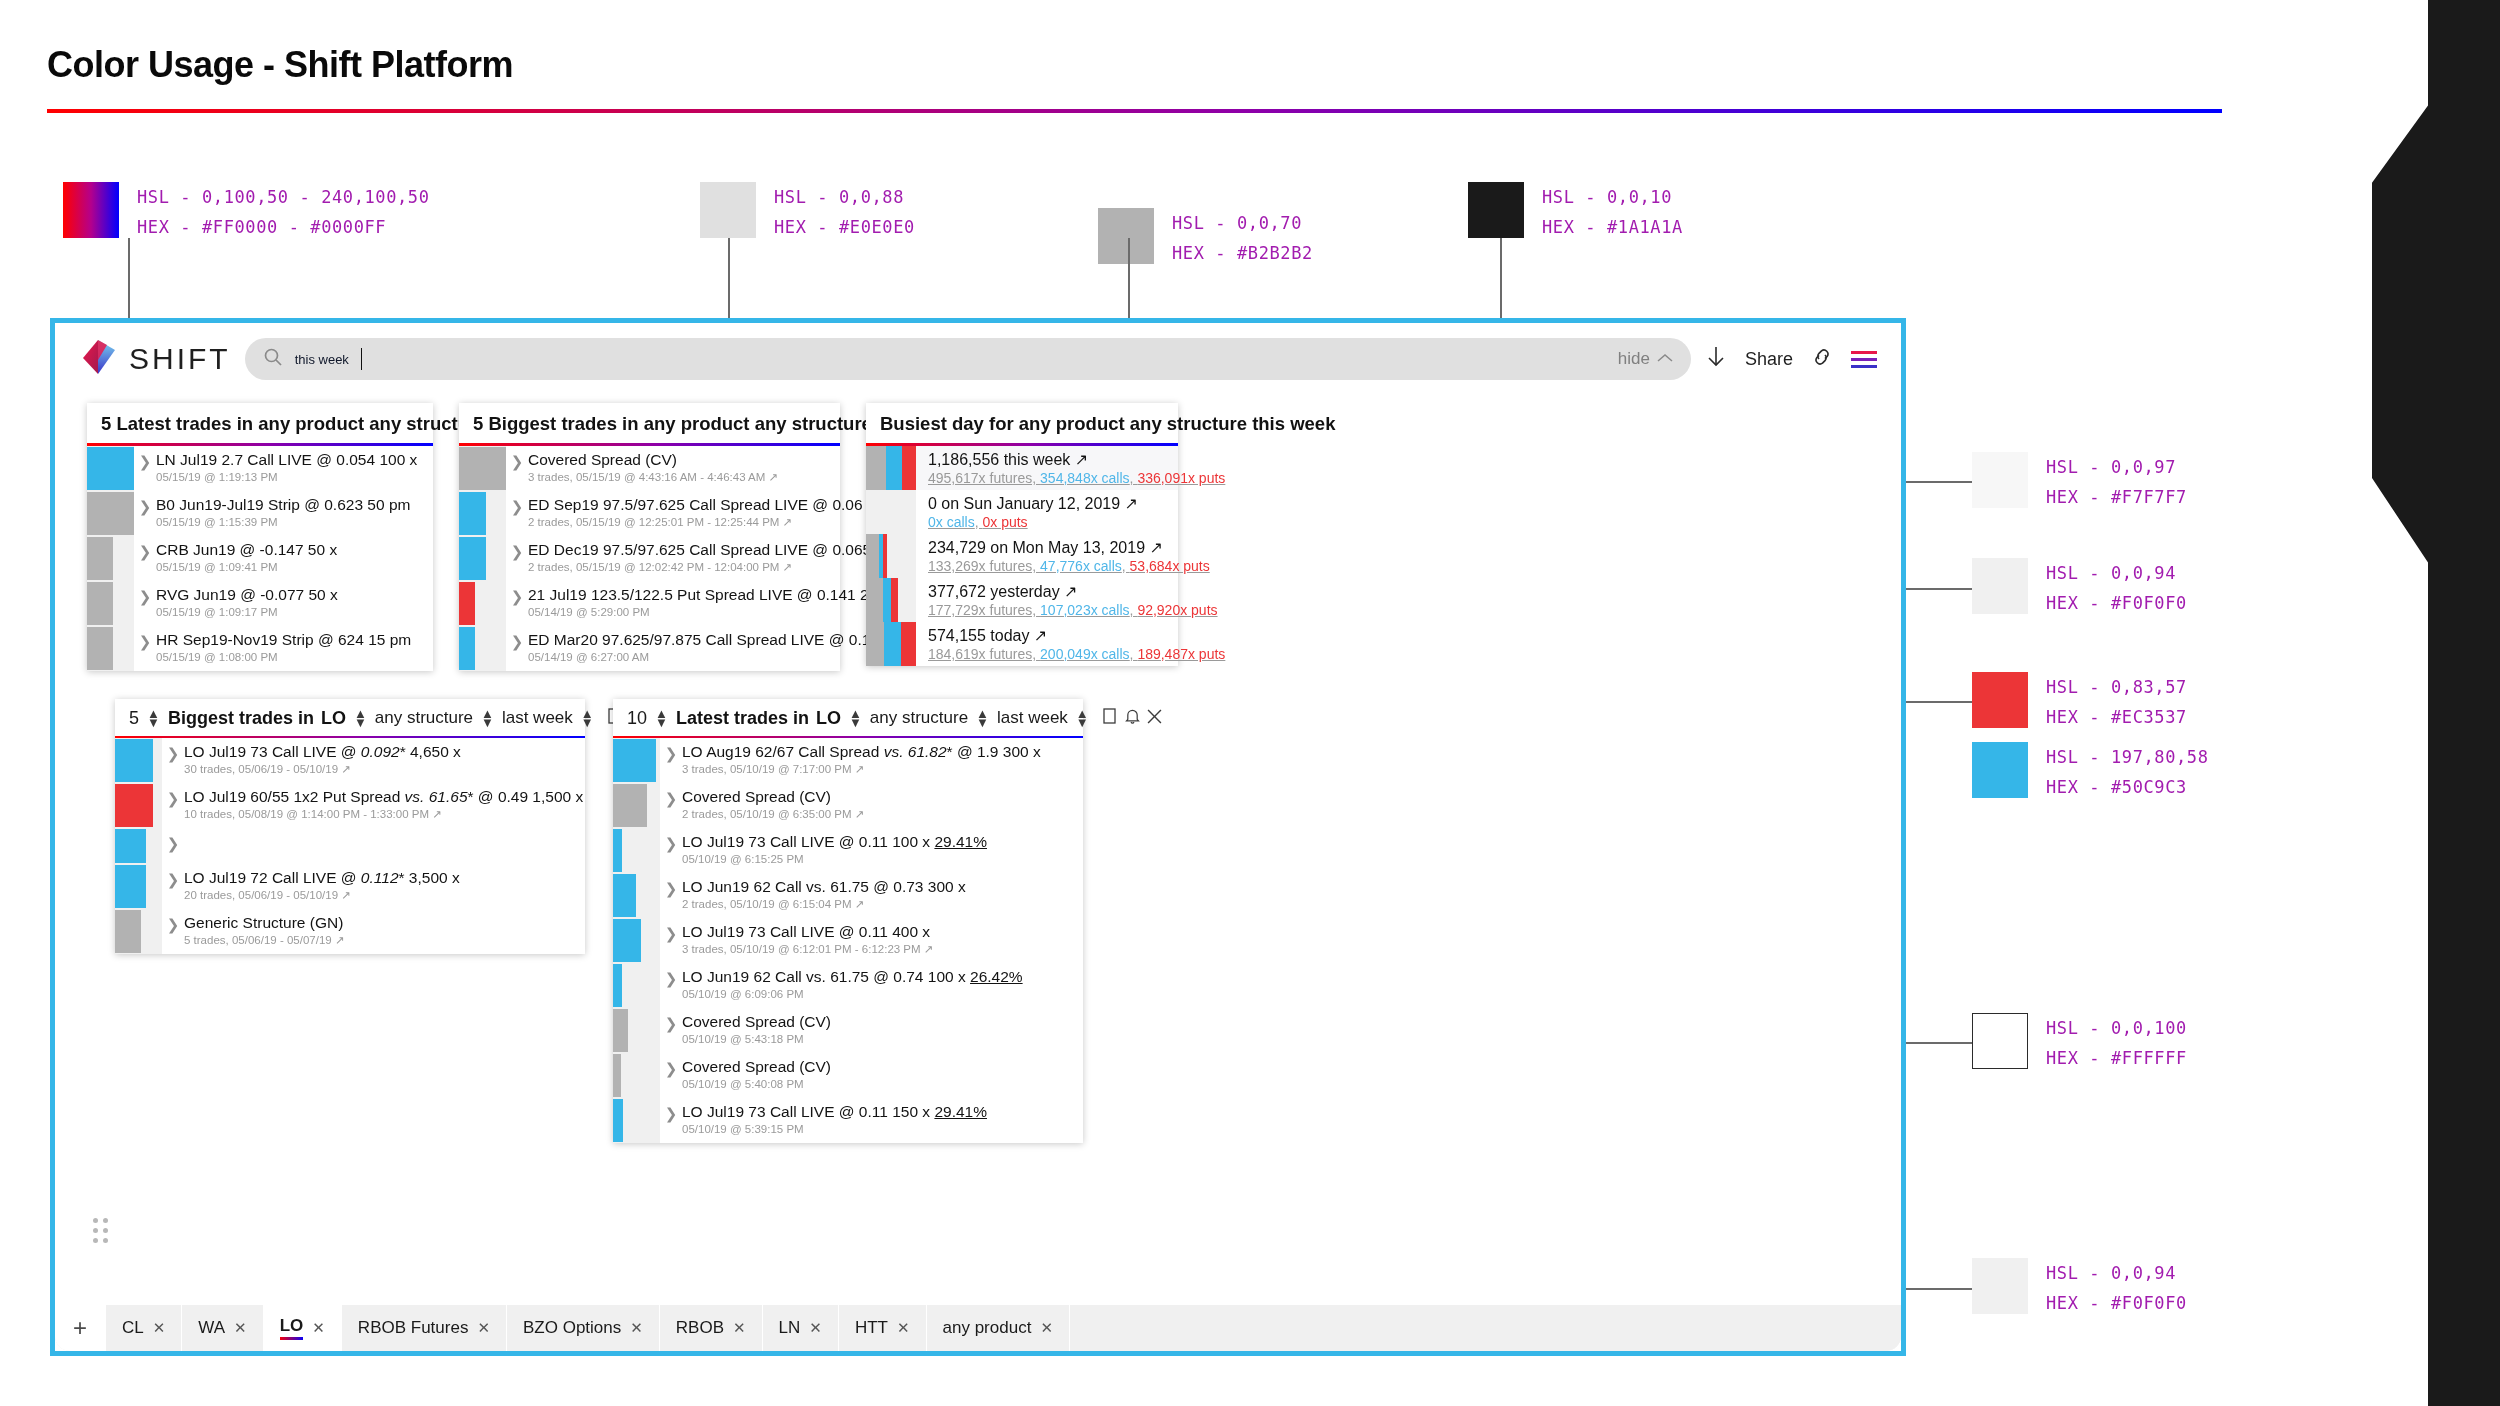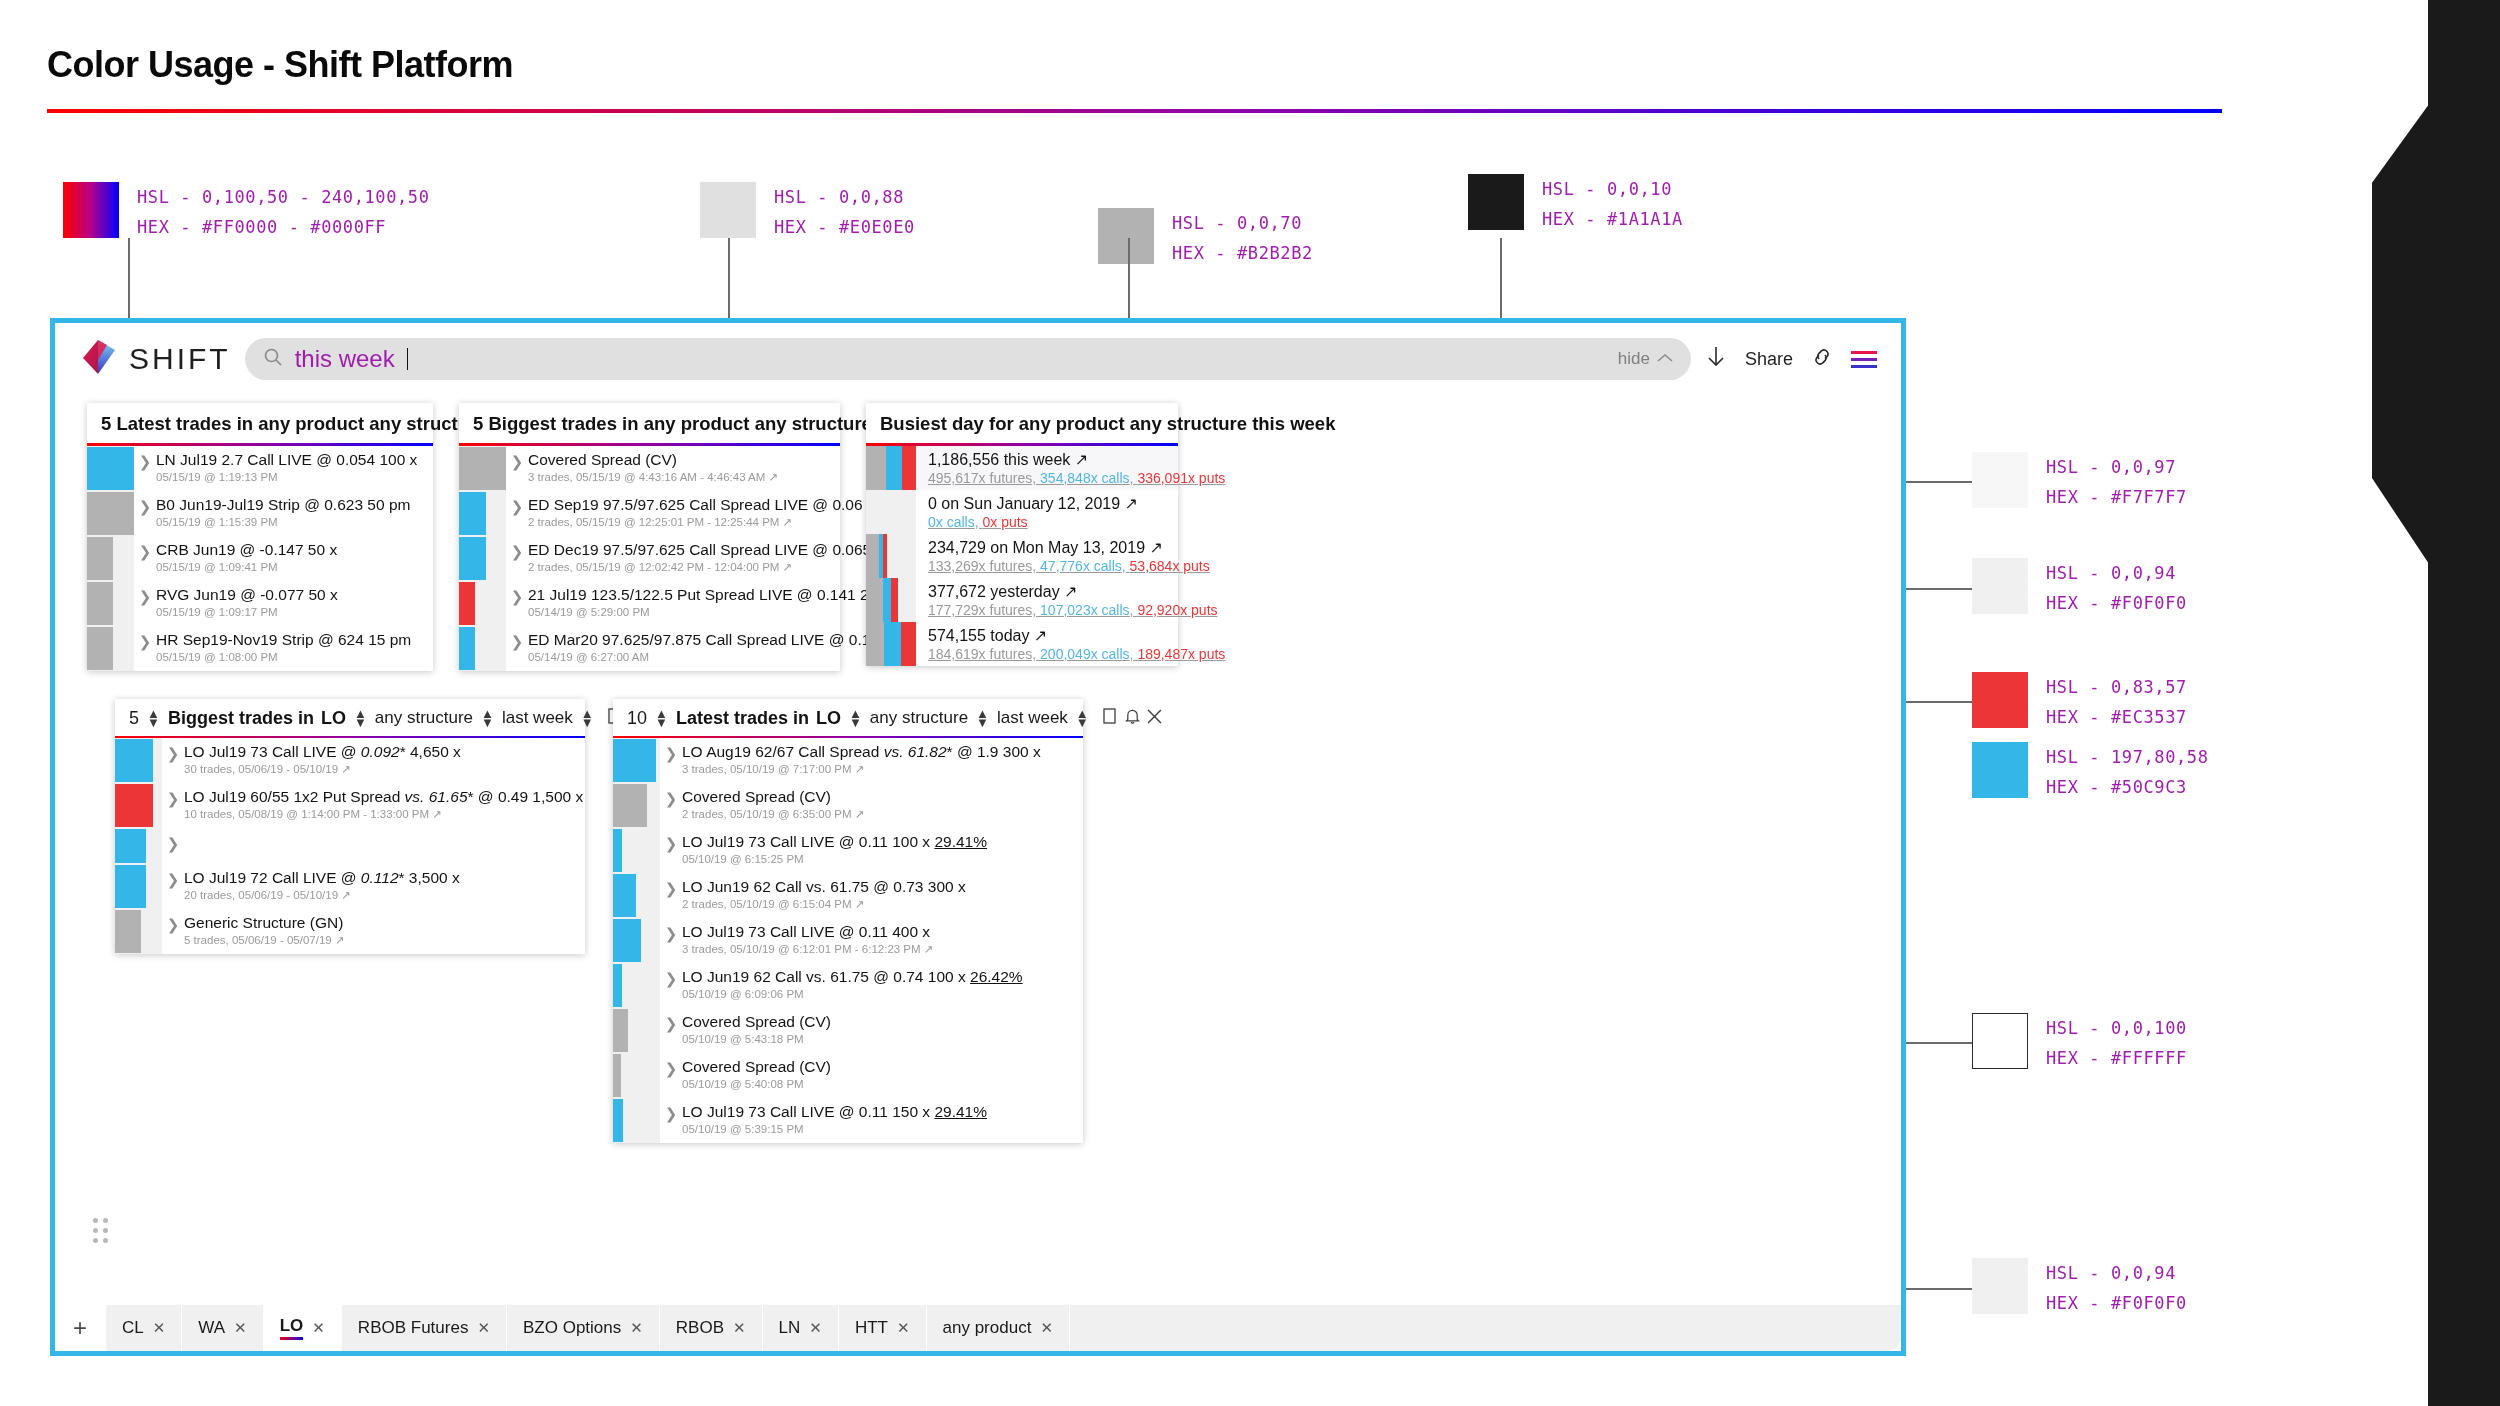--- a/index.html
+++ b/index.html
@@ -46,21 +46,21 @@
   #app-inner { position: absolute; inset: 0; background: #fff; overflow: hidden; border-radius: 15px; }
 
   
   #app-header { display: flex; align-items: center; height: 72px; padding: 0 18px 0 12px; gap: 14px; }
   #logo-wrap { display: flex; align-items: center; gap: 12px; padding-left: 14px; }
   #brand-name { font-size: 30px; letter-spacing: 3px; color: #1f1f1f; font-weight: 400; }
   #search-bar {
     flex: 1; height: 42px; background: #e0e0e0; border-radius: 21px;
     display: flex; align-items: center; padding: 0 18px; gap: 12px; position: relative;
   }
-  #search-value { font-size: 24px; color: #a21caf; }
+  #search-value { font-size: 13px; color: #0f172a; }
   #search-caret { width: 1.5px; height: 22px; background: #111; display:inline-block; }
   #hide-btn { margin-left: auto; display: flex; align-items: center; gap: 7px; font-size: 17px; color: #808080; }
   #header-actions { display: flex; align-items: center; gap: 18px; padding-right: 6px; }
   #share-label { font-size: 18px; color: #1f1f1f; }
   .hamburger { display: flex; flex-direction: column; gap: 4px; }
   .hamburger i { display: block; width: 26px; height: 3px; }
 
   
   #cards-row { display: flex; gap: 26px; padding: 8px 24px 0 32px; align-items: flex-start; }
   .card { background: #fff; box-shadow: 0 1px 7px rgba(0,0,0,0.22); }
@@ -141,21 +141,21 @@
 </div>
 
 <div class="swatch-row" style="left:1098px; top:182px;margin-top:26px;">
   <div class="swatch" style="background:#B2B2B2;"></div>
   <div>
     <div class="swatch-text mono">HSL - 0,0,70</div>
     <div class="swatch-text mono">HEX - #B2B2B2</div>
   </div>
 </div>
 
-<div class="swatch-row" style="left:1468px; top:174px;">
+<div class="swatch-row" style="left:1468px; top:182px;">
   <div class="swatch" style="background:#1A1A1A;"></div>
   <div>
     <div class="swatch-text mono">HSL - 0,0,10</div>
     <div class="swatch-text mono">HEX - #1A1A1A</div>
   </div>
 </div>
 
 <div class="leader v" style="left:128px; top:238px; height:120px;"></div>
 <div class="leader v" style="left:728px; top:238px; height:122px;"></div>
 <div class="leader v" style="left:1128px; top:238px; height:214px;"></div>

